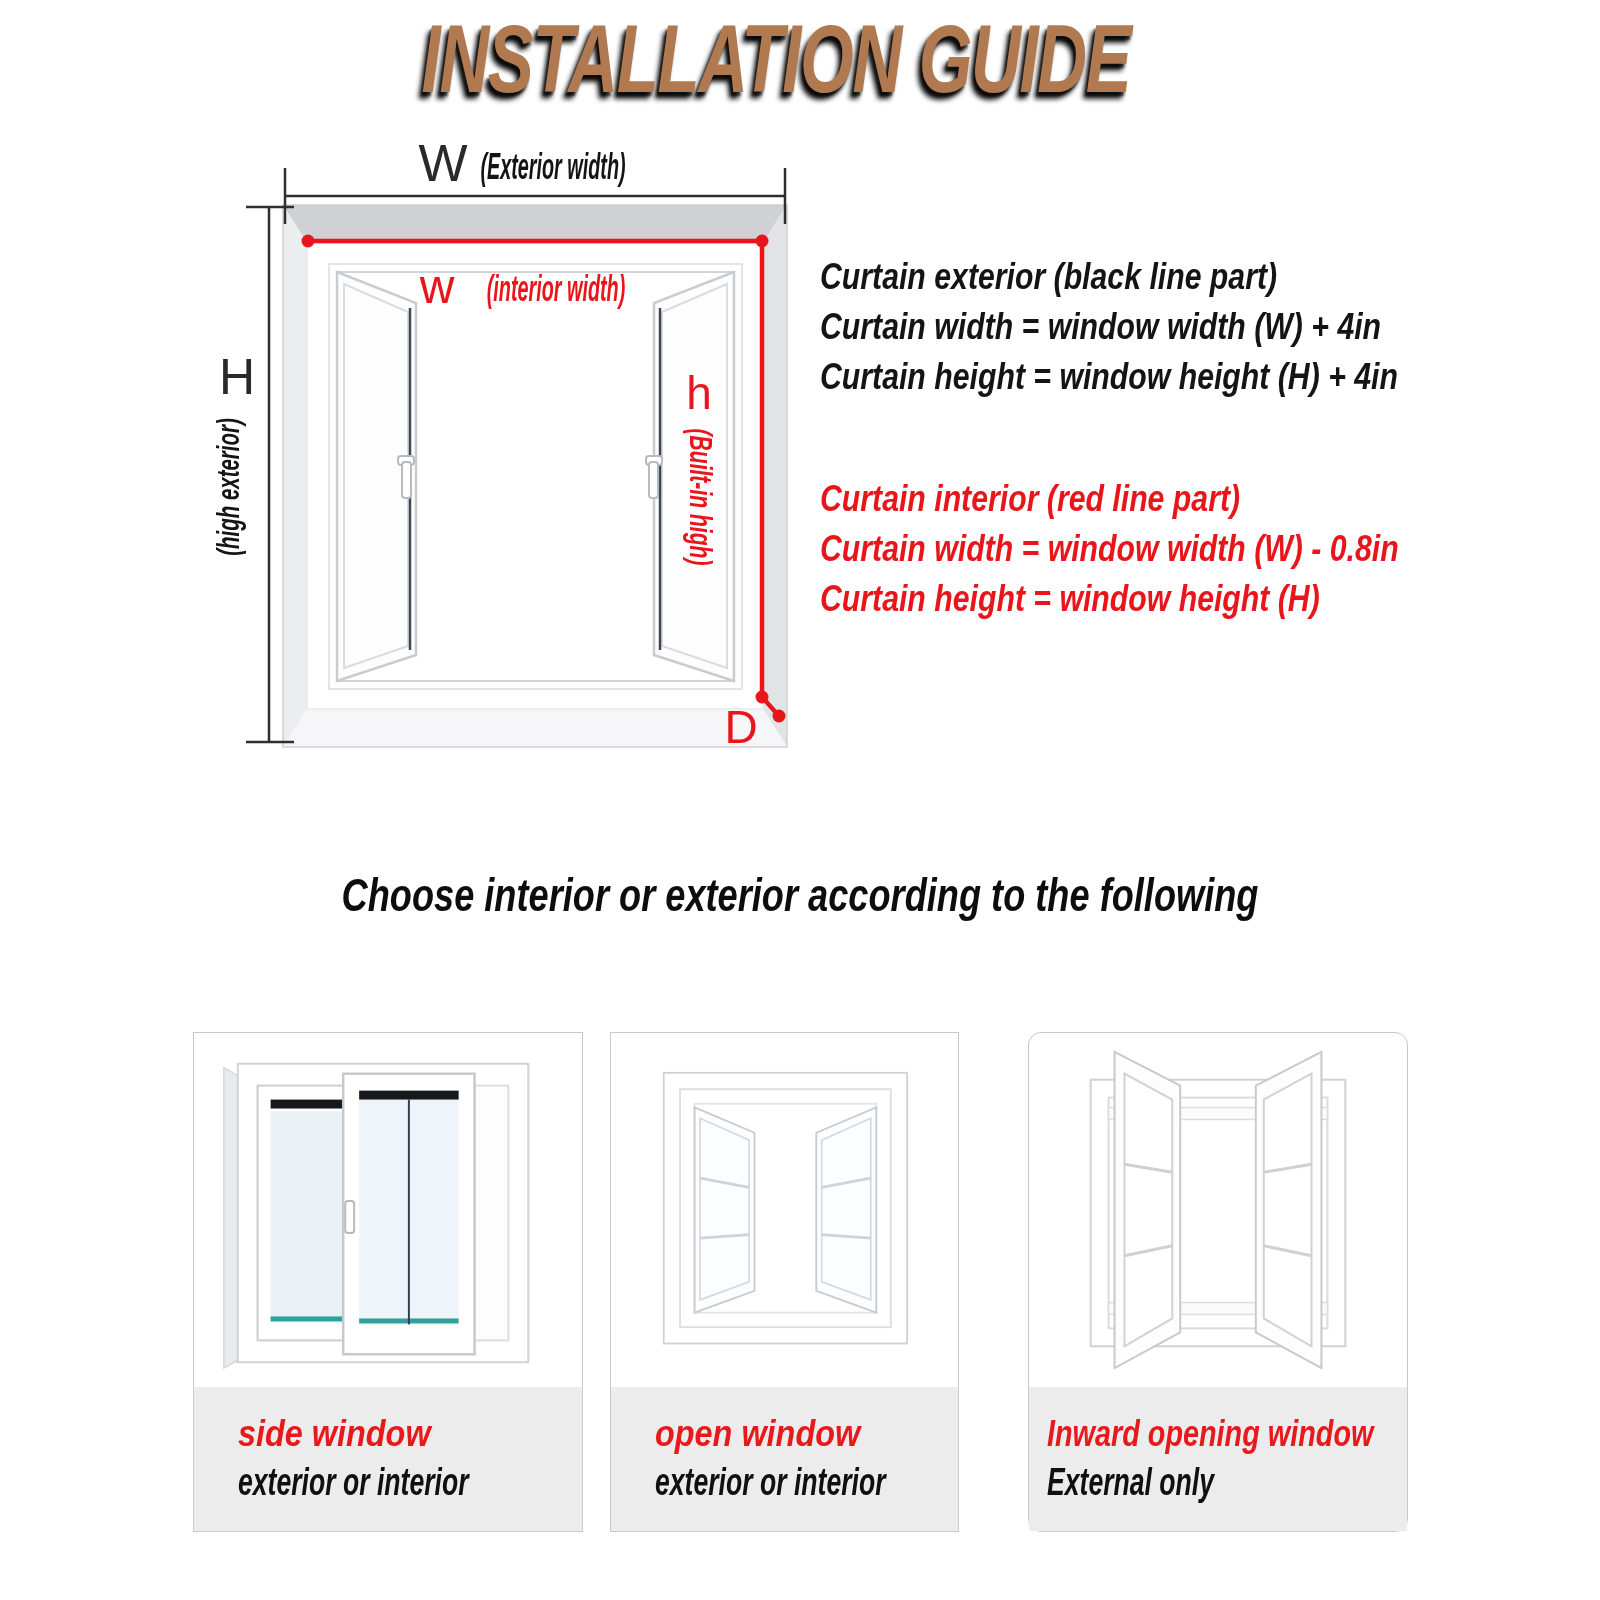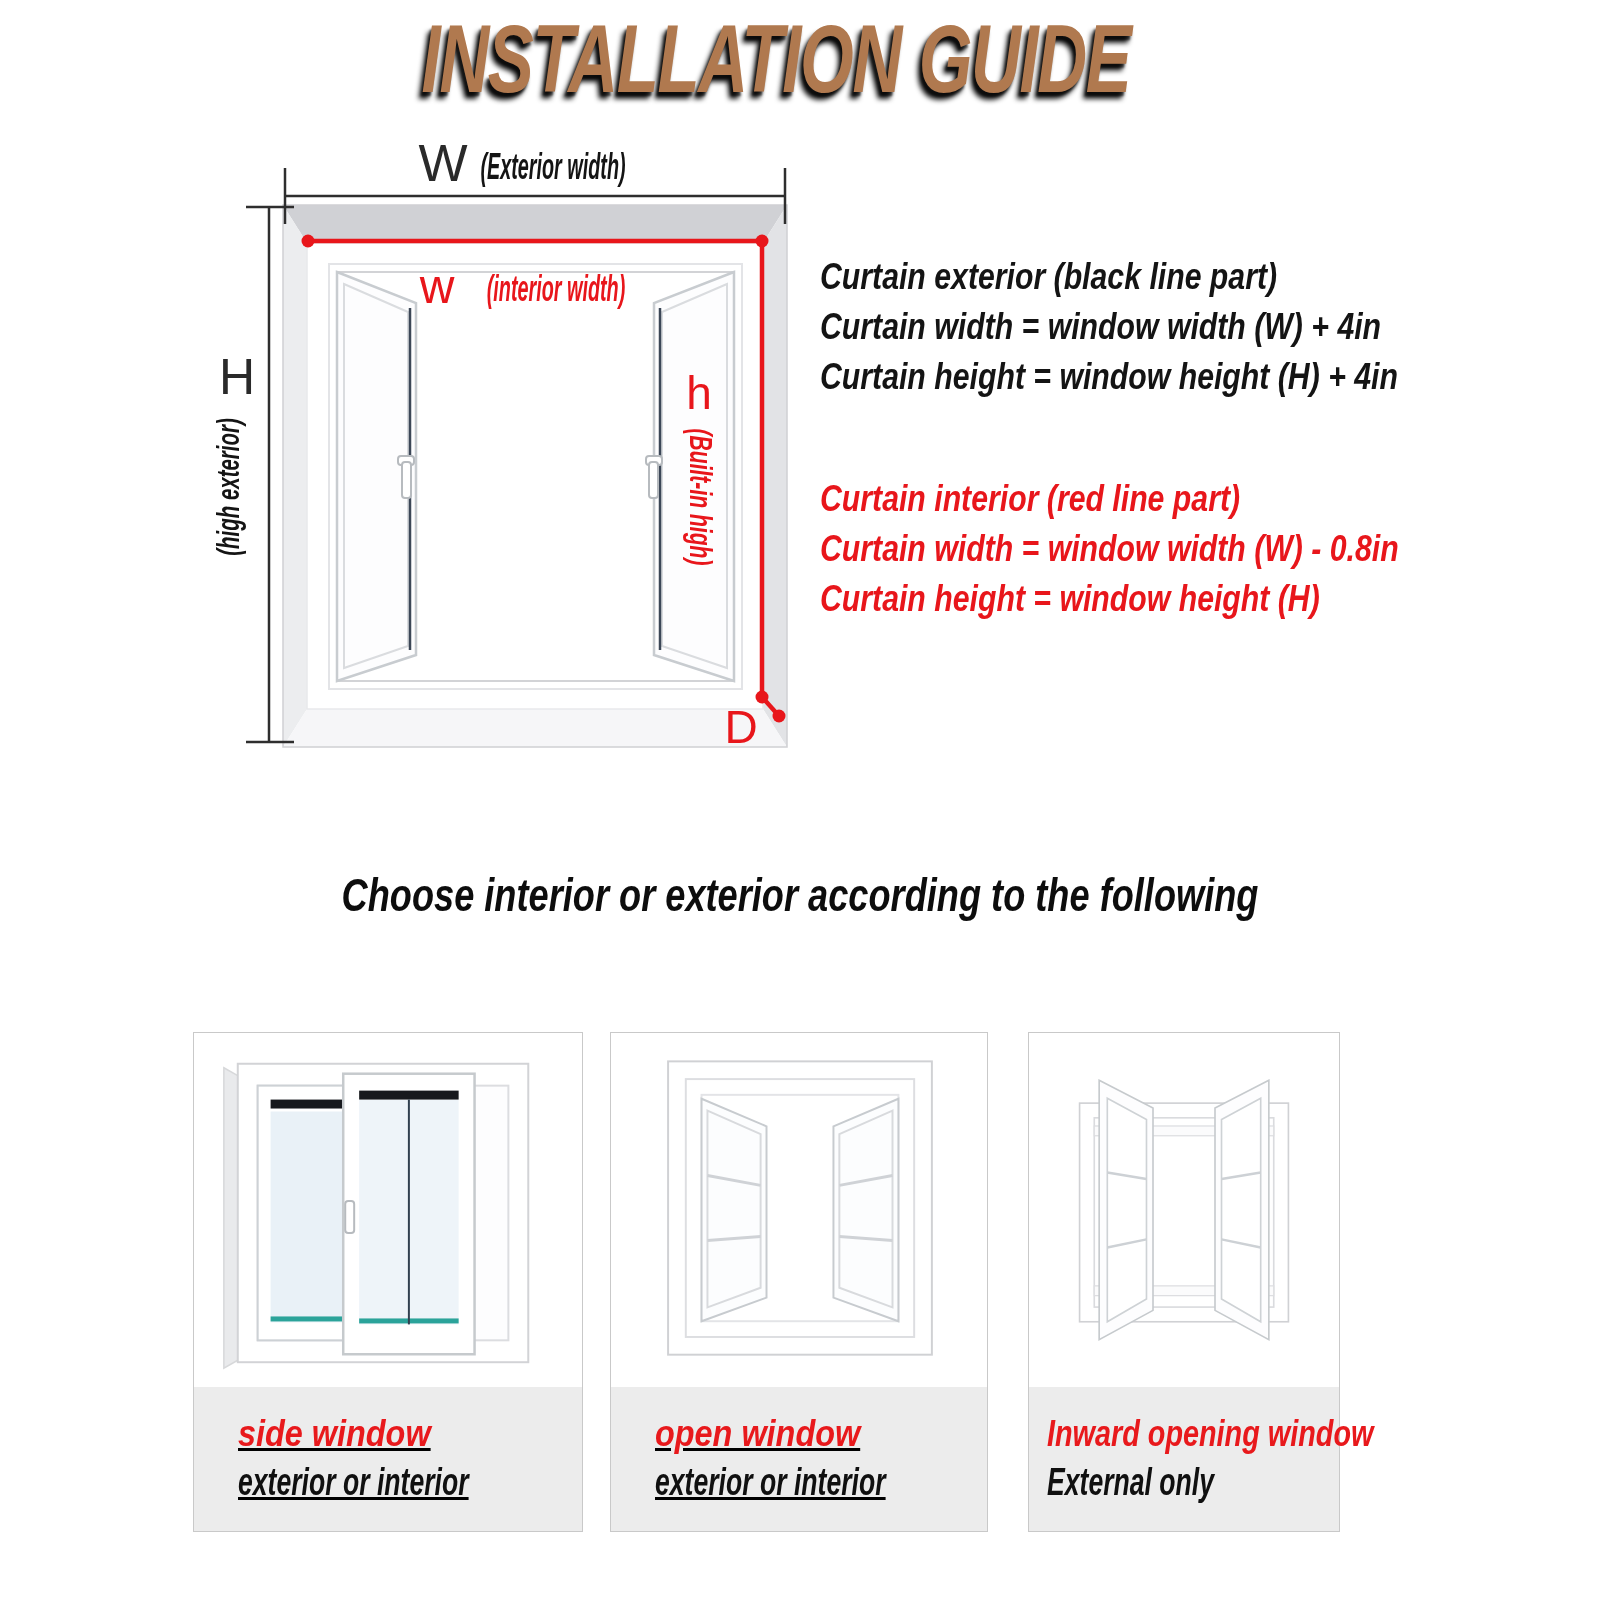--- a/index.html
+++ b/index.html
@@ -25,31 +25,31 @@
            font-size:47px;line-height:58px;font-weight:bold;font-style:italic;color:#0d0d0d;
            transform:scaleX(.77);transform-origin:center top;white-space:nowrap;}
 
   
   .diagram{position:absolute;left:180px;top:120px;width:700px;height:700px;}
 
   
   .panel{position:absolute;top:1032px;height:500px;background:#fff;
          border:1px solid #c9c9c9;box-sizing:border-box;}
   .panel-1{left:193px;width:390px;}
-  .panel-2{left:610px;width:378px;}
-  .panel-3{left:1028px;width:312px;}
+  .panel-2{left:610px;width:349px;}
+  .panel-3{left:1028px;width:380px;border-radius:13px;}
   .panel .illus{position:absolute;top:0;left:0;right:0;height:354px;}
   .panel .illus svg{width:100%;height:100%;display:block;}
   .panel .strip{position:absolute;top:354px;left:0;right:0;bottom:0;background:#ececec;
                 padding-top:26px;box-sizing:border-box;}
   .panel .p-title{font-size:36px;line-height:42px;font-weight:bold;font-style:italic;
                   color:#e8191c;white-space:nowrap;transform-origin:left top;}
   .panel .p-sub{font-size:38px;line-height:46px;font-weight:bold;font-style:italic;
                 color:#101010;white-space:nowrap;transform-origin:left top;margin-top:4px;}
-  .panel-1 .strip,.panel-2 .strip{padding-left:44px;text-decoration:underline;}
+  .panel-1 .strip,.panel-2 .strip{padding-left:44px;}
   .panel-3 .strip{padding-left:18px;}
   .panel-1 .p-title,.panel-2 .p-title{transform:scaleX(.9);}
   .panel-3 .p-title{transform:scaleX(.8);}
   .panel .p-sub{transform:scaleX(.7);}
 
   svg text{font-family:"Liberation Sans",sans-serif;}
   .dimtxt{fill:#2a2a2a;font-weight:400;}
   .redtxt{fill:#e8161b;}
   .condlbl{font-weight:bold;font-style:italic;}
 </style>

